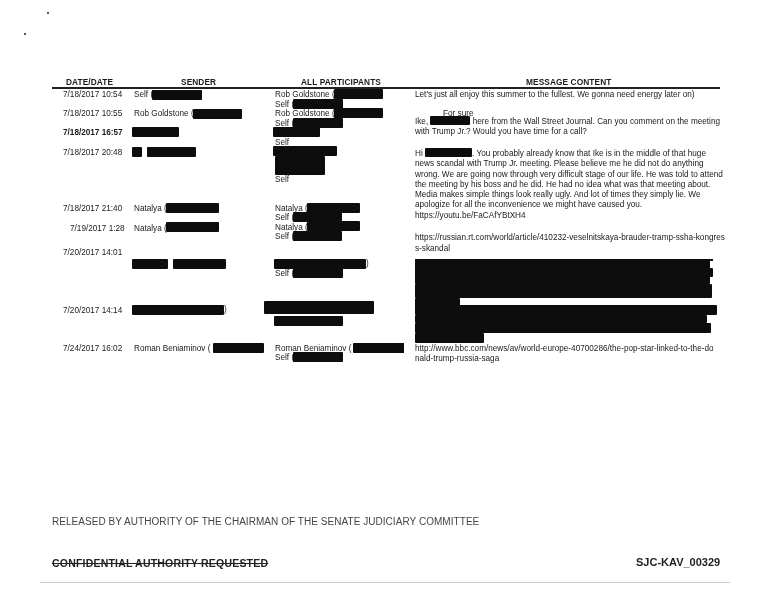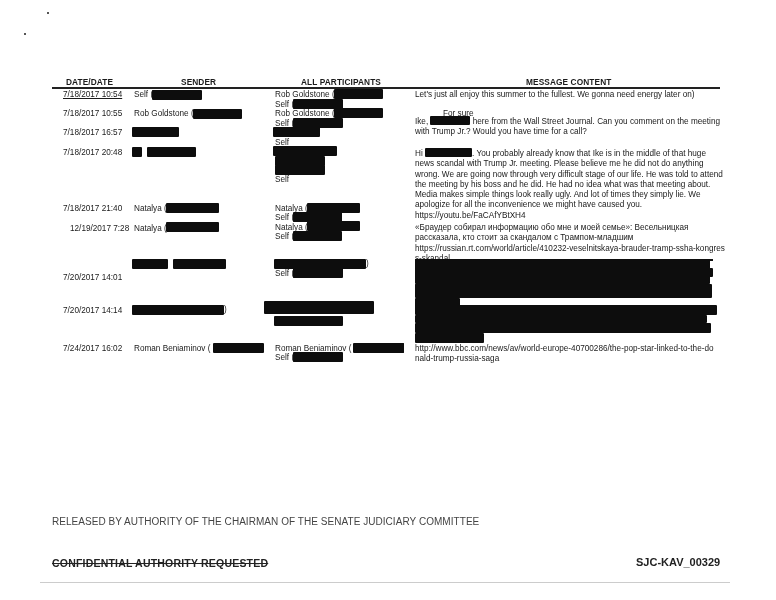--- a/index.html
+++ b/index.html
@@ -24,21 +24,21 @@
 <div class="speck" style="left:47px;top:12px;"></div>
 <div class="speck" style="left:24px;top:33px;"></div>
 
 <div class="hdr" style="left:66px;">DATE/DATE</div>
 <div class="hdr" style="left:181px;">SENDER</div>
 <div class="hdr" style="left:301px;">ALL PARTICIPANTS</div>
 <div class="hdr" style="left:526px;">MESSAGE CONTENT</div>
 <div class="hdr-rule"></div>
 
 <div>
-  <div class="t" style="left:63px;top:90px;text-decoration:underline;">7/18/2017 10:54</div>
+  <div class="t" style="left:63px;top:90px;">7/18/2017 10:54</div>
   <div class="t" style="left:134px;top:90px;"><span>Self (</span></div>
   <div class="red" style="left:152px;top:90px;width:50px;height:10px;"></div>
   <div class="t" style="left:275px;top:90px;">Rob Goldstone (</div>
   <div class="red" style="left:334px;top:89px;width:49px;height:10px;"></div>
   <div class="t" style="left:275px;top:100px;">Self (</div>
   <div class="red" style="left:293px;top:99px;width:50px;height:10px;"></div>
   <div class="msg" style="top:90px;">Let's just all enjoy this summer to the fullest. We gonna need energy later on)</div>
 </div>
 
 <div>
@@ -46,21 +46,21 @@
   <div class="t" style="left:134px;top:109px;">Rob Goldstone (</div>
   <div class="red" style="left:193px;top:109px;width:49px;height:10px;"></div>
   <div class="t" style="left:275px;top:109px;">Rob Goldstone (</div>
   <div class="red" style="left:334px;top:108px;width:49px;height:10px;"></div>
   <div class="t" style="left:275px;top:119px;">Self (</div>
   <div class="red" style="left:293px;top:118px;width:50px;height:10px;"></div>
   <div class="msg" style="top:109px;padding-left:28px;">For sure</div>
 </div>
 
 <div>
-  <div class="t" style="left:63px;top:128px;">7/18/2017 16:57</div>
+  <div class="t" style="left:63px;top:128px;font-weight:bold;">7/18/2017 16:57</div>
   <div class="red" style="left:132px;top:127px;width:47px;height:10px;"></div>
   <div class="red" style="left:273px;top:127px;width:47px;height:10px;"></div>
   <div class="t" style="left:275px;top:138px;">Self</div>
   <div class="msg" style="top:116px;"><span>Ike, </span><span class="redi" style="width:40px;"></span><span> here from the Wall Street Journal. Can you comment on the meeting with Trump Jr.? Would you have time for a call?</span></div>
 </div>
 
 <div>
   <div class="t" style="left:63px;top:148px;text-align:right;">7/18/2017 20:48</div>
   <div class="red" style="left:132px;top:147px;width:10px;height:10px;"></div>
   <div class="red" style="left:147px;top:147px;width:49px;height:10px;"></div>
@@ -75,33 +75,33 @@
   <div class="t" style="left:63px;top:204px;">7/18/2017 21:40</div>
   <div class="t" style="left:134px;top:204px;">Natalya (</div>
   <div class="red" style="left:166px;top:203px;width:53px;height:10px;"></div>
   <div class="t" style="left:275px;top:204px;">Natalya (</div>
   <div class="red" style="left:307px;top:203px;width:53px;height:10px;"></div>
   <div class="t" style="left:275px;top:213px;">Self (</div>
   <div class="red" style="left:293px;top:212px;width:49px;height:10px;"></div>
 </div>
 
 <div>
-  <div class="t" style="left:70px;top:224px;">12/19/2017 7:28</div>
+  <div class="t" style="left:70px;top:224px;">7/19/2017 1:28</div>
   <div class="t" style="left:134px;top:224px;">Natalya (</div>
   <div class="red" style="left:166px;top:222px;width:53px;height:10px;"></div>
   <div class="t" style="left:275px;top:223px;">Natalya (</div>
   <div class="red" style="left:307px;top:221px;width:53px;height:10px;"></div>
   <div class="t" style="left:275px;top:232px;">Self (</div>
   <div class="red" style="left:293px;top:231px;width:49px;height:10px;"></div>
-  <div class="msg" style="top:223px;"><span>«Браудер собирал информацию обо мне и моей семье»: Весельницкая рассказала, кто стоит за скандалом с Трампом-младшим</span><br><span style="word-break:break-all;">https://russian.rt.com/world/article/410232-veselnitskaya-brauder-tramp-ssha-kongress-skandal</span></div>
+  <div class="msg" style="top:223px;"><br><span style="word-break:break-all;">https://russian.rt.com/world/article/410232-veselnitskaya-brauder-tramp-ssha-kongress-skandal</span></div>
   <div class="rule-under"></div>
 </div>
 
 <div>
-  <div class="t" style="left:63px;top:273px;">7/20/2017 14:01</div>
+  <div class="t" style="left:63px;top:248px;">7/20/2017 14:01</div>
   <div class="red" style="left:132px;top:259px;width:36px;height:10px;"></div>
   <div class="red" style="left:173px;top:259px;width:53px;height:10px;"></div>
   <div class="red" style="left:274px;top:259px;width:92px;height:10px;"></div>
   <div class="t" style="left:366px;top:259px;">)</div>
   <div class="t" style="left:275px;top:269px;">Self (</div>
   <div class="red" style="left:293px;top:268px;width:50px;height:10px;"></div>
 
   <div class="red" style="left:415px;top:259px;width:295px;height:25px;"></div>
   <div class="red" style="left:415px;top:268px;width:298px;height:9px;"></div>
   <div class="red" style="left:415px;top:284px;width:273px;height:9px;"></div>

